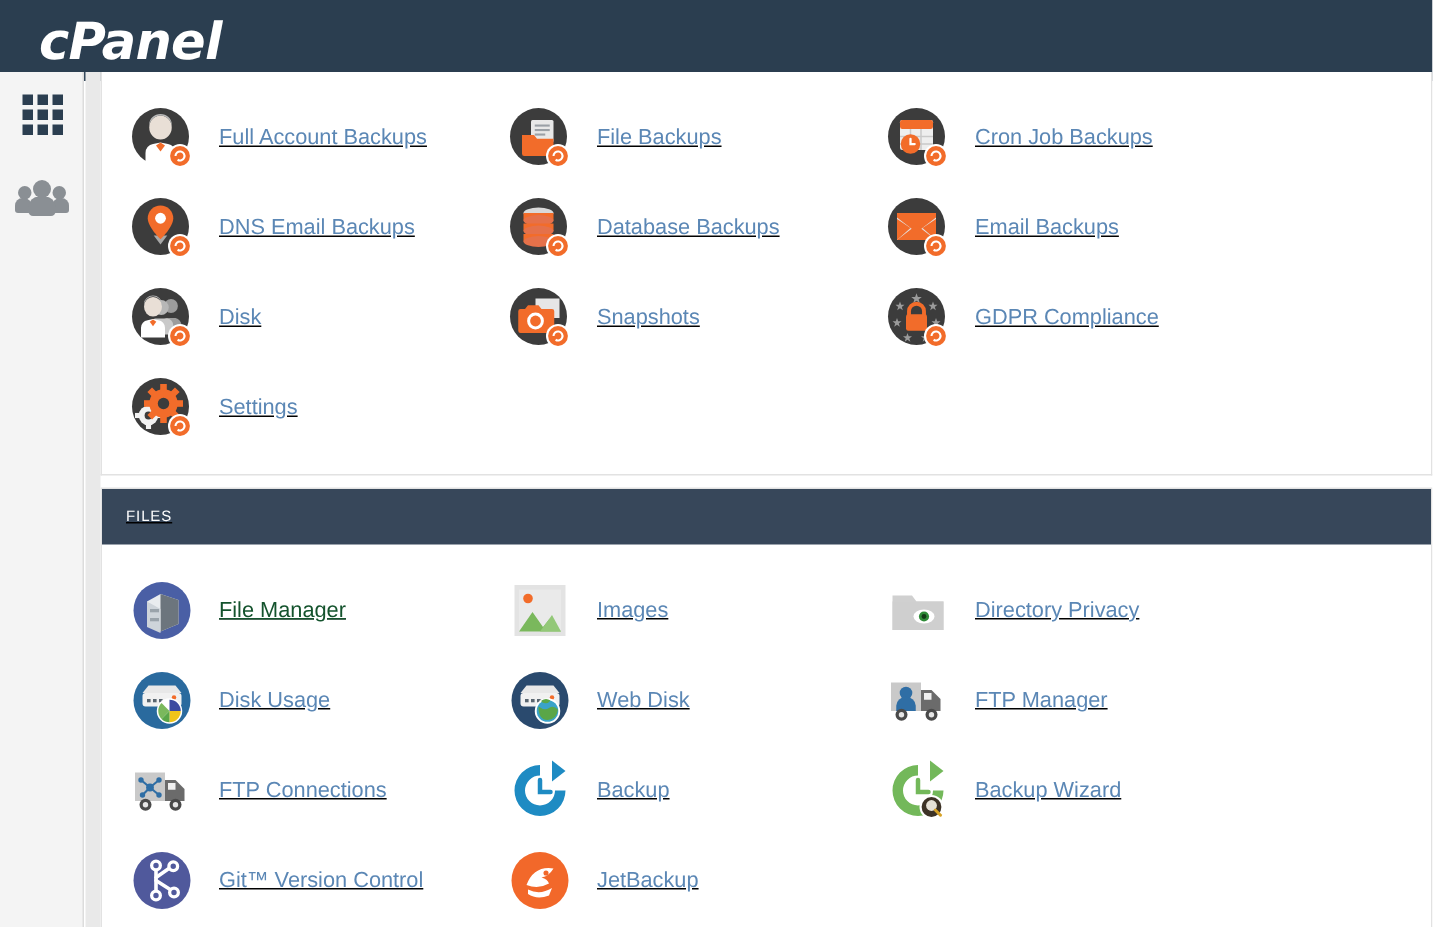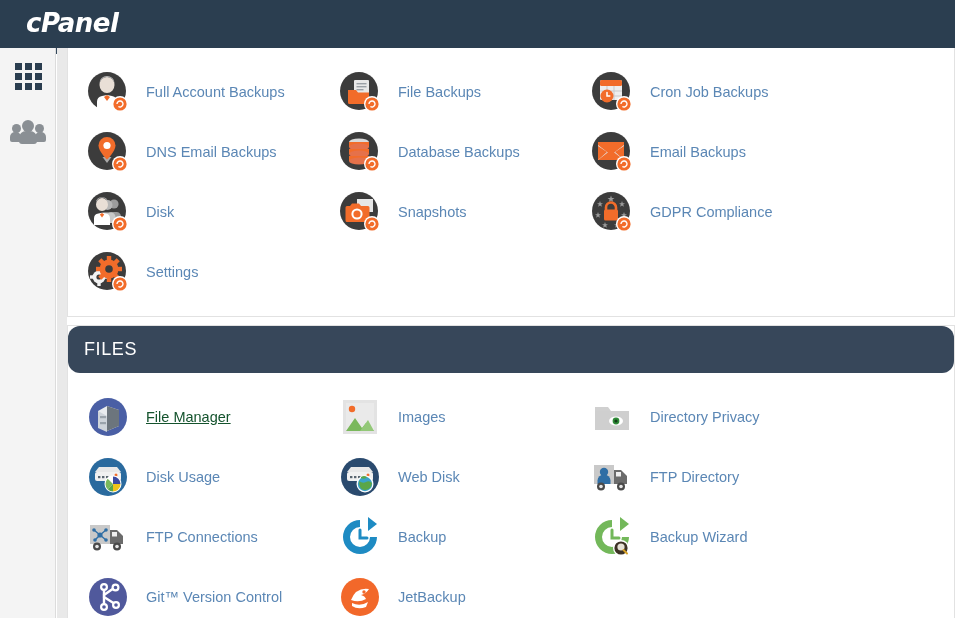--- a/index.html
+++ b/index.html
@@ -18,21 +18,21 @@
     position: absolute; top: 0; left: 0; width: 955px; height: 48px;
     background: #2b3e50;
   }
   .topbar-underline {
     position: absolute; top: 48px; left: 0; width: 955px; height: 6px;
     background: #35495c;
   }
   .logo {
     position: absolute; left: 26px; top: 8px;
     font-family: "DejaVu Sans", sans-serif;
-    font-size: 26px; font-weight: 700; font-style: italic;
+    font-size: 34px; font-weight: 700; font-style: italic;
     color: #ffffff; letter-spacing: -0.5px;
   }
 
   
   .sidebar {
     position: absolute; left: 0; top: 48px; width: 56px; height: 570px;
     background: #f4f4f4;
     border-right: 1px solid #dcdcdc;
   }
   .side-item {
@@ -47,28 +47,28 @@
   .people-icon .ps { position:absolute; top: 4px; width: 9px; height: 9px; border-radius:50%; background:#8a8f94; }
   .people-icon .ps.l { left: 1px; } .people-icon .ps.r { right: 1px; }
   .people-icon .psb { position:absolute; top: 12px; width: 11px; height: 10px; border-radius: 5px 5px 2px 2px; background:#8a8f94; }
   .people-icon .psb.l { left: -1px; } .people-icon .psb.r { right: -1px; }
 
   .gutter {
     position:absolute; left:57px; top:48px; width:10px; height:570px; background:#e9e9e9;
   }
 
   
-  .content { position:absolute; left: 67px; top: 48px; width: 888px; height: 484px; }
+  .content { position:absolute; left: 67px; top: 48px; width: 888px; height: 484px; text-decoration: underline; }
 
   .panel { background:#ffffff; border:1px solid #e2e2e2; border-top:none; }
   .panel.cut { border-top: none; }
   .panel-head {
     background: #37475a; color:#fff;
-    font-size: 18px; letter-spacing: 0.6px;
-    padding: 13px 16px; font-family:"Liberation Sans", sans-serif;border-radius:12px;
+    font-size: 10px; letter-spacing: 0.6px;
+    padding: 13px 16px; font-family:"Liberation Sans", sans-serif;
   }
   .panel-body { padding: 14px 0 14px 0; }
 
   .grid-items { display: flex; flex-wrap: wrap; }
   .item {
     width: 252px; height: 60px; display:flex; align-items:center;
     padding-left: 18px; text-decoration:none;
   }
   .item .label {
     font-size: 14.5px; color:#5b87b5; margin-left: 16px;
@@ -430,21 +430,21 @@
                 <path d="M24 15 h7 l6 6 v8 h-13 z" fill="#6b6b6b"></path>
                 <rect x="26" y="17" width="5" height="4.5" fill="#efefef"></rect>
                 <circle cx="14" cy="17" r="4.2" fill="#2f6ea5"></circle>
                 <path d="M7.5 29 v-3.5 a6.5 6 0 0 1 13 0 V29 z" fill="#2f6ea5"></path>
                 <circle cx="11" cy="31.5" r="4" fill="#4a4a4a"></circle>
                   <circle cx="11" cy="31.5" r="1.8" fill="#e6e6e6"></circle>
                 <circle cx="31" cy="31.5" r="4" fill="#4a4a4a"></circle>
                   <circle cx="31" cy="31.5" r="1.8" fill="#e6e6e6"></circle>
               </svg>
             </span>
-            <span class="label">FTP Directory</span>
+            <span class="label">FTP Manager</span>
           </a>
 
           <a class="item" href="#">
             <span class="ic">
               <svg viewBox="0 0 44 44">
                 <rect x="4" y="10" width="20" height="19" fill="#c9c9c9"></rect>
                 <path d="M24 15 h7 l6 6 v8 h-13 z" fill="#6b6b6b"></path>
                 <rect x="26" y="17" width="5" height="4.5" fill="#efefef"></rect>
                 <g stroke="#2f6ea5" stroke-width="1.4" fill="none">
                   <line x1="8" y1="15" x2="14" y2="20"></line>

